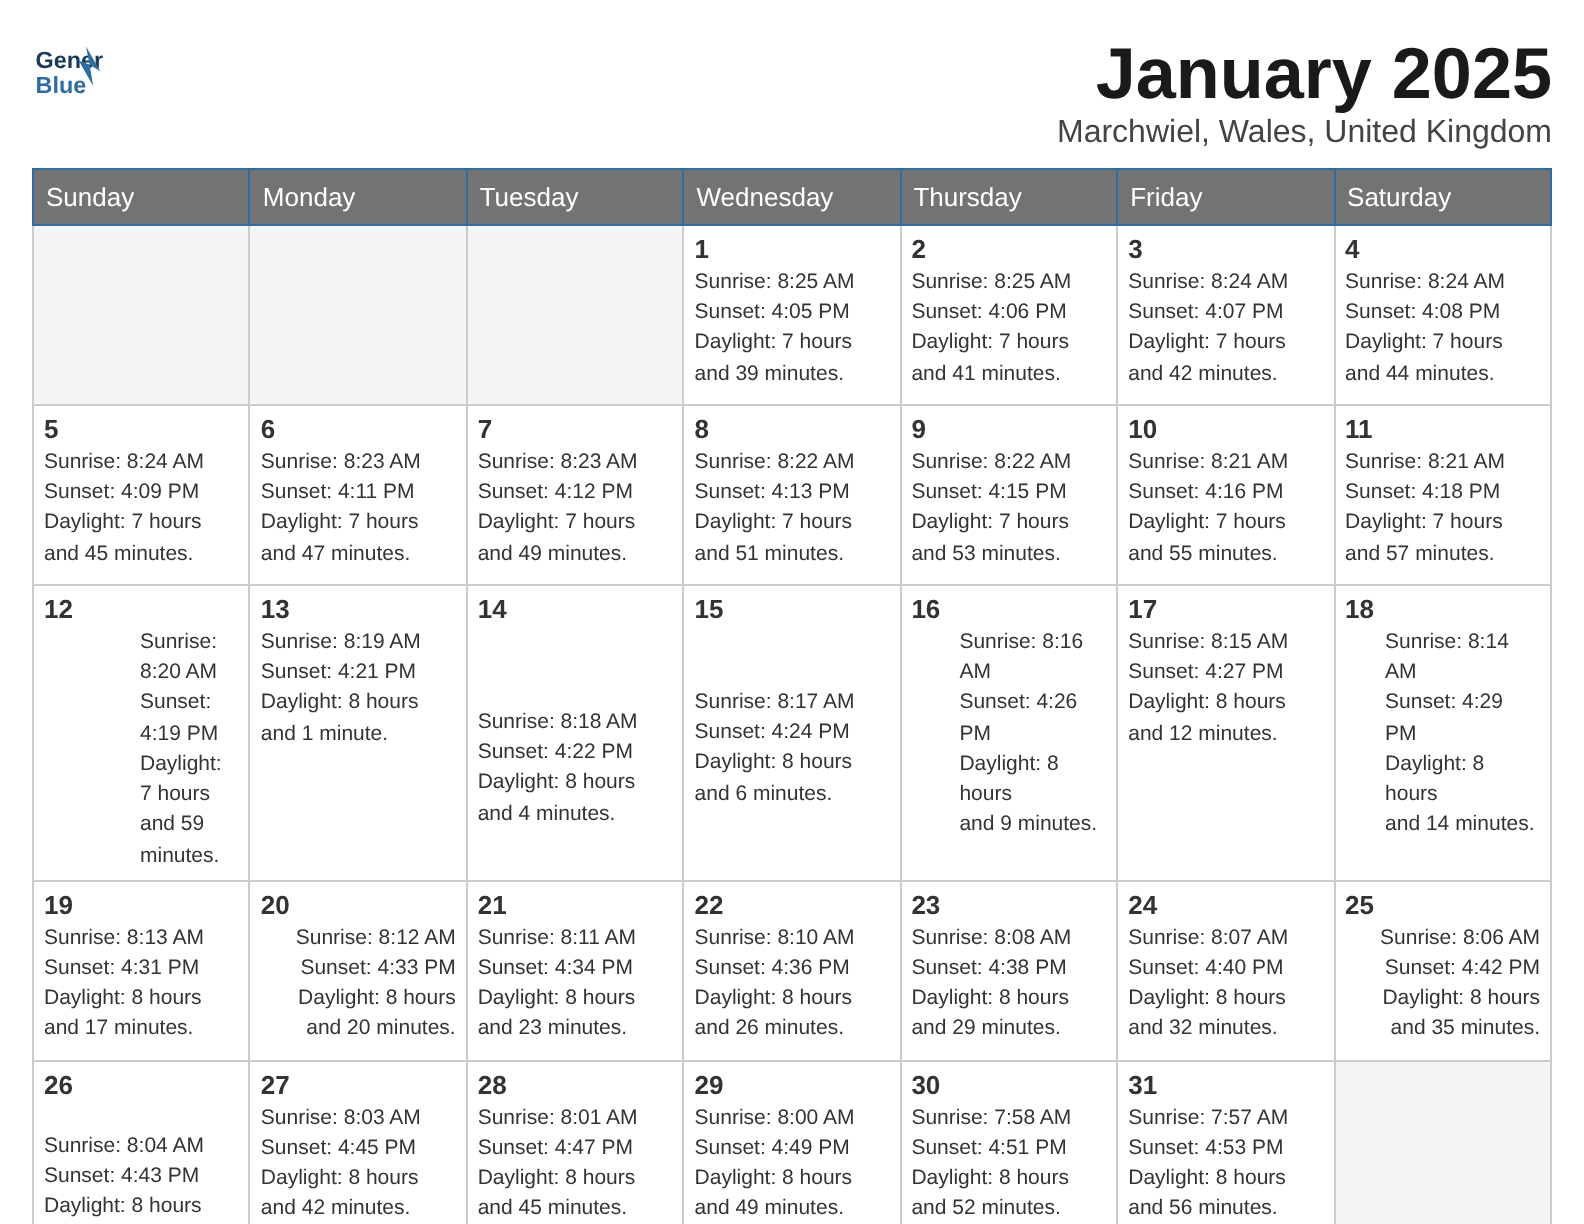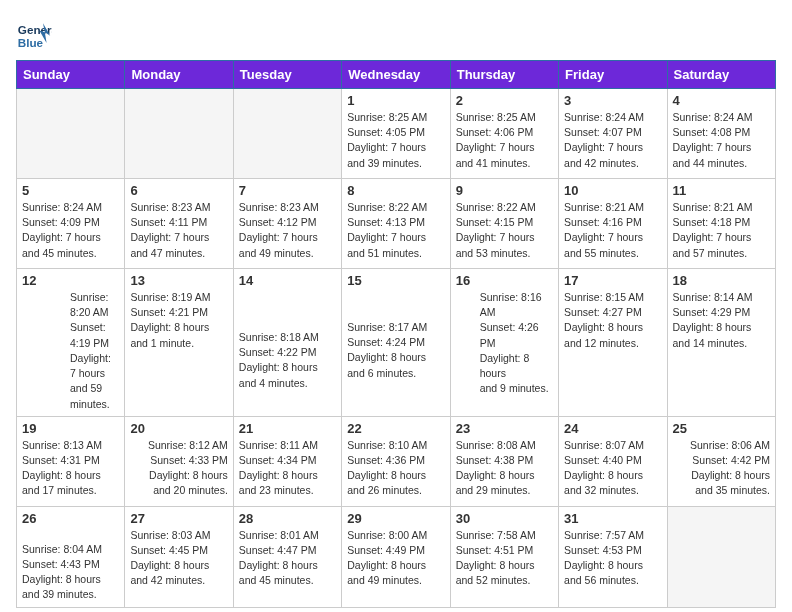--- a/index.html
+++ b/index.html
@@ -36,24 +36,24 @@
     .location {
       font-size: 16px;
       color: #444;
     }
     table {
       width: 100%;
       border-collapse: collapse;
       table-layout: fixed;
     }
     th {
-      background-color: #6d28d9;
+      background-color: #737373;
       color: #fff;
       font-size: 13px;
-      font-weight: bold;
+      font-weight: normal;
       text-align: left;
       padding: 6px 6px;
       border: 1px solid #2e6da4;
     }
     td {
       border: 1px solid #ccc;
       vertical-align: top;
       padding: 4px 5px;
       height: 90px;
       font-size: 11px;
@@ -77,20 +77,24 @@
 </head>
 <body>
 
 <div class="header">
   <div class="logo">
     <svg class="logo-icon" viewBox="0 0 40 40">
       <text x="2" y="20" font-size="13" font-weight="bold" fill="#1a3a5c">General</text>
       <text x="2" y="34" font-size="13" font-weight="bold" fill="#2e6da4">Blue</text>
       <polygon points="30,8 38,22 32,18 34,30 26,16 32,18" fill="#2e6da4"></polygon>
     </svg>
+  </div>
+  <div class="title-block">
+    <div class="month-title">January 2025</div>
+    <div class="location">Marchwiel, Wales, United Kingdom</div>
   </div>
 </div>
 
 <table>
   <thead>
     <tr id="header-row">
         <th>Sunday</th>
         <th>Monday</th>
         <th>Tuesday</th>
         <th>Wednesday</th>
@@ -222,21 +226,21 @@
         </td>
         <td>
           <div class="day-num">17</div>
           <div class="day-info" style="white-space: pre-line;">Sunrise: 8:15 AM
 Sunset: 4:27 PM
 Daylight: 8 hours
 and 12 minutes.</div>
         </td>
         <td>
           <div class="day-num">18</div>
-          <div class="day-info" style="white-space: pre-line;">Sunrise: 8:14 AM
+          <div class="day-info" style="white-space: pre-line; margin-left: 20px;">Sunrise: 8:14 AM
 Sunset: 4:29 PM
 Daylight: 8 hours
 and 14 minutes.</div>
         </td>
       </tr>
       <tr>
         <td>
           <div class="day-num">19</div>
           <div class="day-info" style="white-space: pre-line;">Sunrise: 8:13 AM
 Sunset: 4:31 PM

